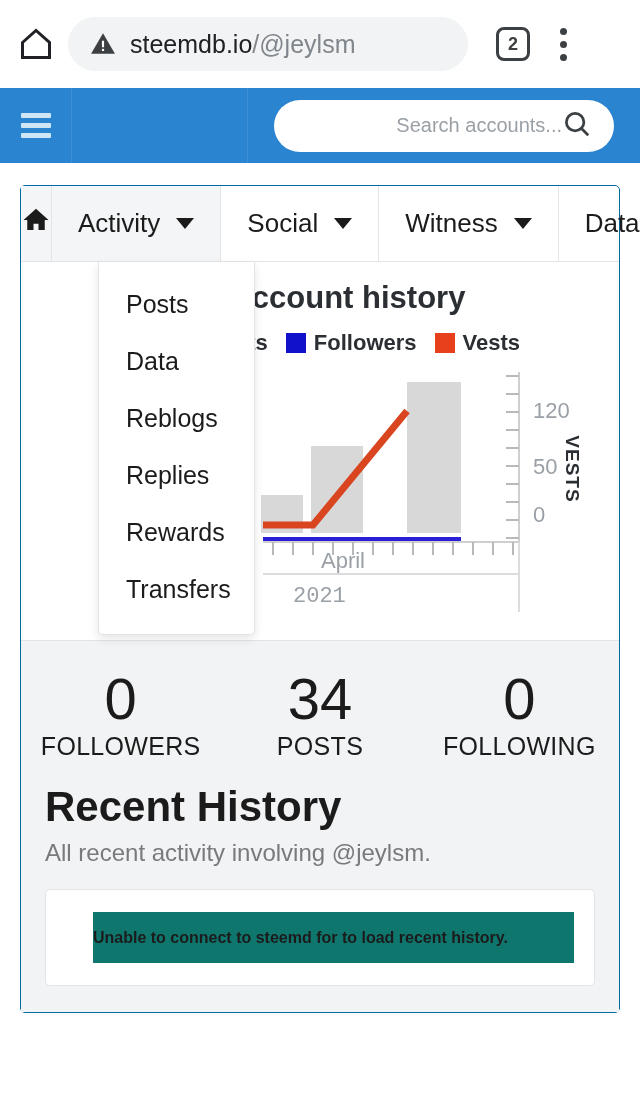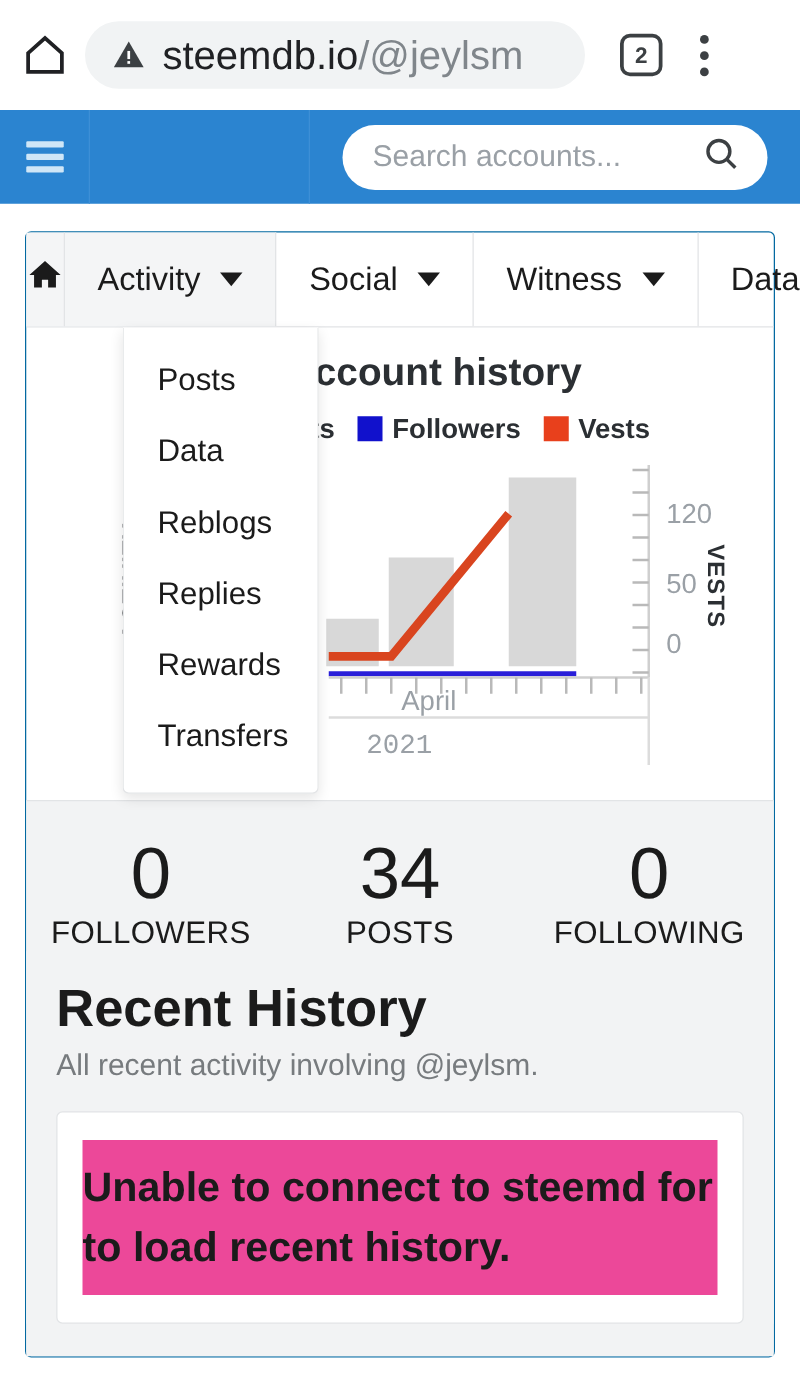--- a/index.html
+++ b/index.html
@@ -27,21 +27,21 @@
     background: #f1f3f4;
     border-radius: 27px;
     display: flex;
     align-items: center;
     padding: 0 22px;
     gap: 14px;
     max-width: 400px;
   }
   .warn-icon { flex: 0 0 26px; height: 26px; display:flex; align-items:center; }
   .url-text {
-    font-size: 32px;
+    font-size: 25px;
     color: #202124;
     white-space: nowrap;
     overflow: hidden;
   }
   .url-text .path { color: #80868b; }
   .tab-count {
     flex: 0 0 34px; width: 34px; height: 34px;
     border: 3px solid #3c4043;
     border-radius: 8px;
     display: flex; align-items: center; justify-content: center;
@@ -69,21 +69,21 @@
   .hamburger { width: 30px; display: flex; flex-direction: column; gap: 5px; }
   .hamburger i { display: block; height: 5px; background: #cfe6f7; border-radius: 1px; }
   .header-spacer { width: 176px; height: 100%; border-right: 1px solid #3d8fd6; }
   .search-wrap { flex: 1 1 auto; display: flex; justify-content: center; padding: 0 22px; }
   .search-box {
     width: 100%; max-width: 340px; height: 52px;
     background: #ffffff; border-radius: 26px;
     display: flex; align-items: center;
     padding: 0 22px 0 24px;
   }
-  .search-box .ph { flex: 1 1 auto; font-size: 24px; color: #9aa0a6; }
+  .search-box .ph { flex: 1 1 auto; font-size: 20px; color: #9aa0a6; text-align: right; }
 
   
   .page { padding: 22px 20px 0 20px; background: #ffffff; height: 942px; }
   .card {
     border: 1px solid #0369a1;
     border-radius: 5px;
     background: #ffffff;
     position: relative;
   }
 
@@ -167,23 +167,23 @@
   .recent h2 { font-size: 42px; font-weight: bold; color: #1b1b1b; }
   .recent p { font-size: 24px; color: #777b7e; margin-top: 8px; }
   .notice {
     margin-top: 22px;
     background: #ffffff;
     border: 1px solid #e2e4e6;
     border-radius: 5px;
     padding: 22px 20px;
   }
   .notice-inner {
-    background: #ec4899;
+    background: #0f766e;
     padding: 14px 0;
-    font-size: 33px; font-weight: bold; color: #1b1b1b; line-height: 1.45;
+    font-size: 16px; font-weight: bold; color: #1b1b1b; line-height: 1.45; margin-left: 27px;
   }
 </style>
 </head>
 <body>
 
 <div class="browser-bar">
   <div class="home-icon">
     <svg width="36" height="36" viewBox="0 0 24 24" fill="none" stroke="#202124" stroke-width="2">
       <path d="M3 11 L12 3 L21 11 V21 H3 Z"></path>
     </svg>

